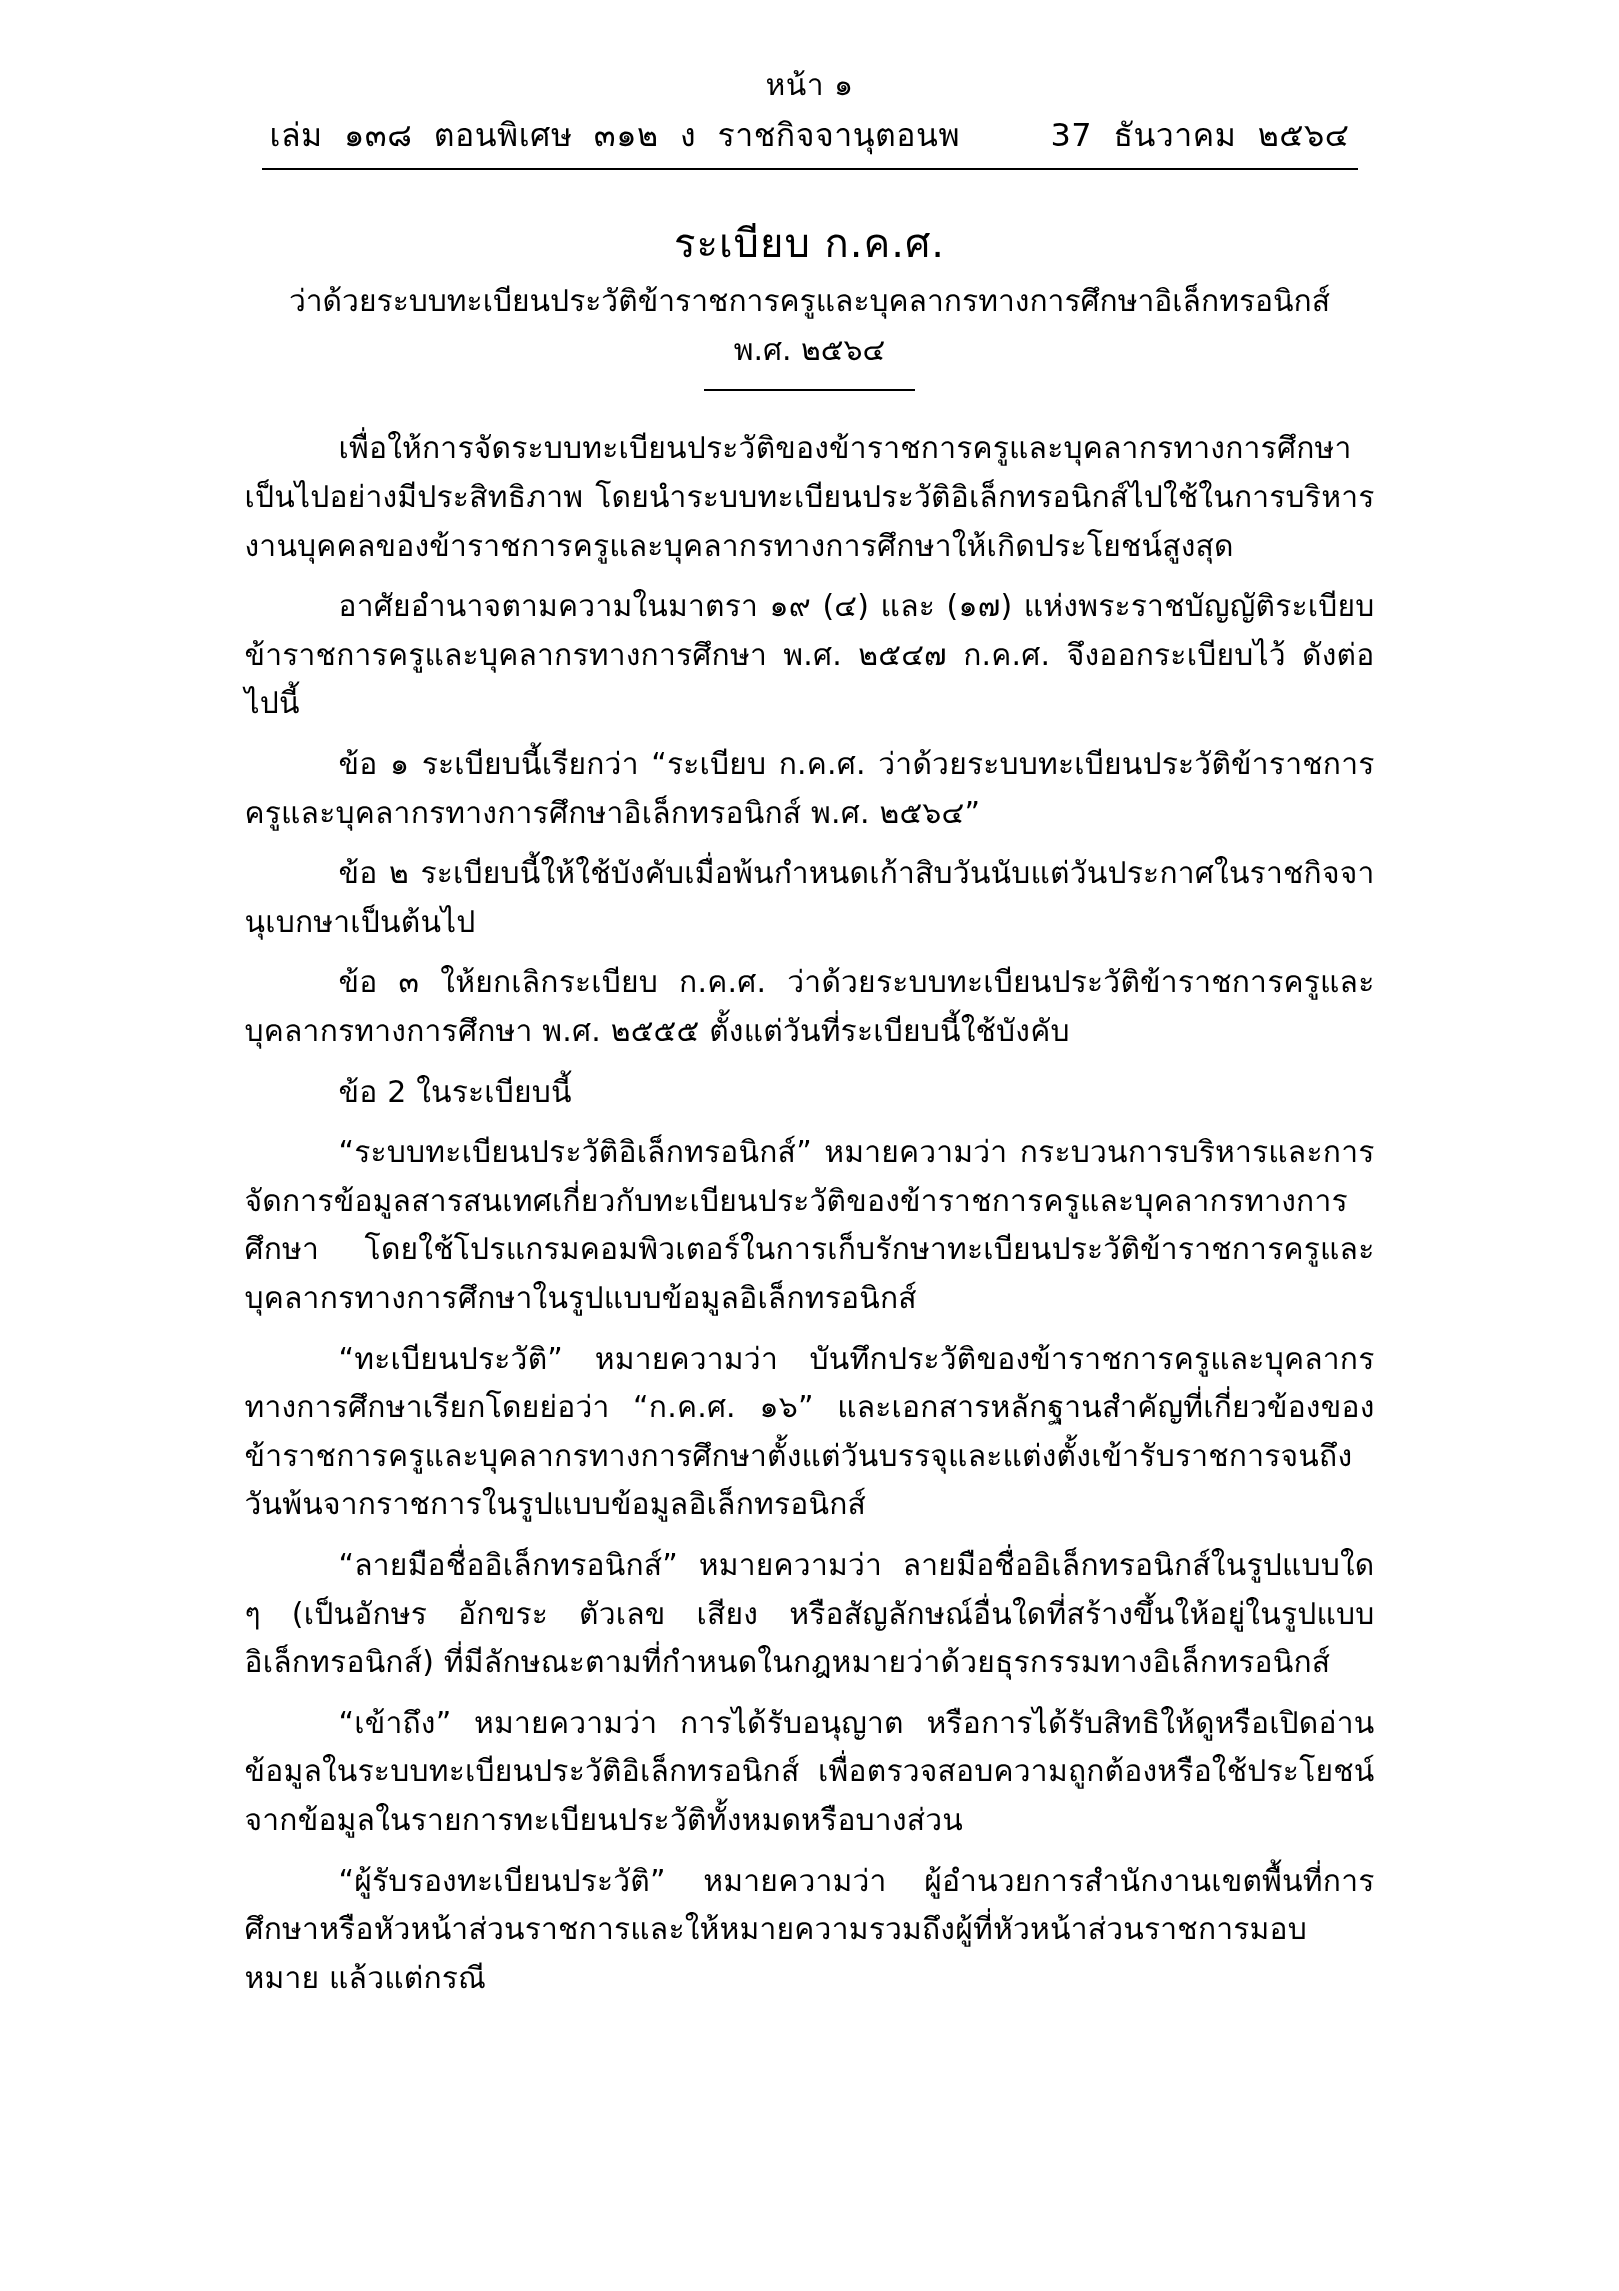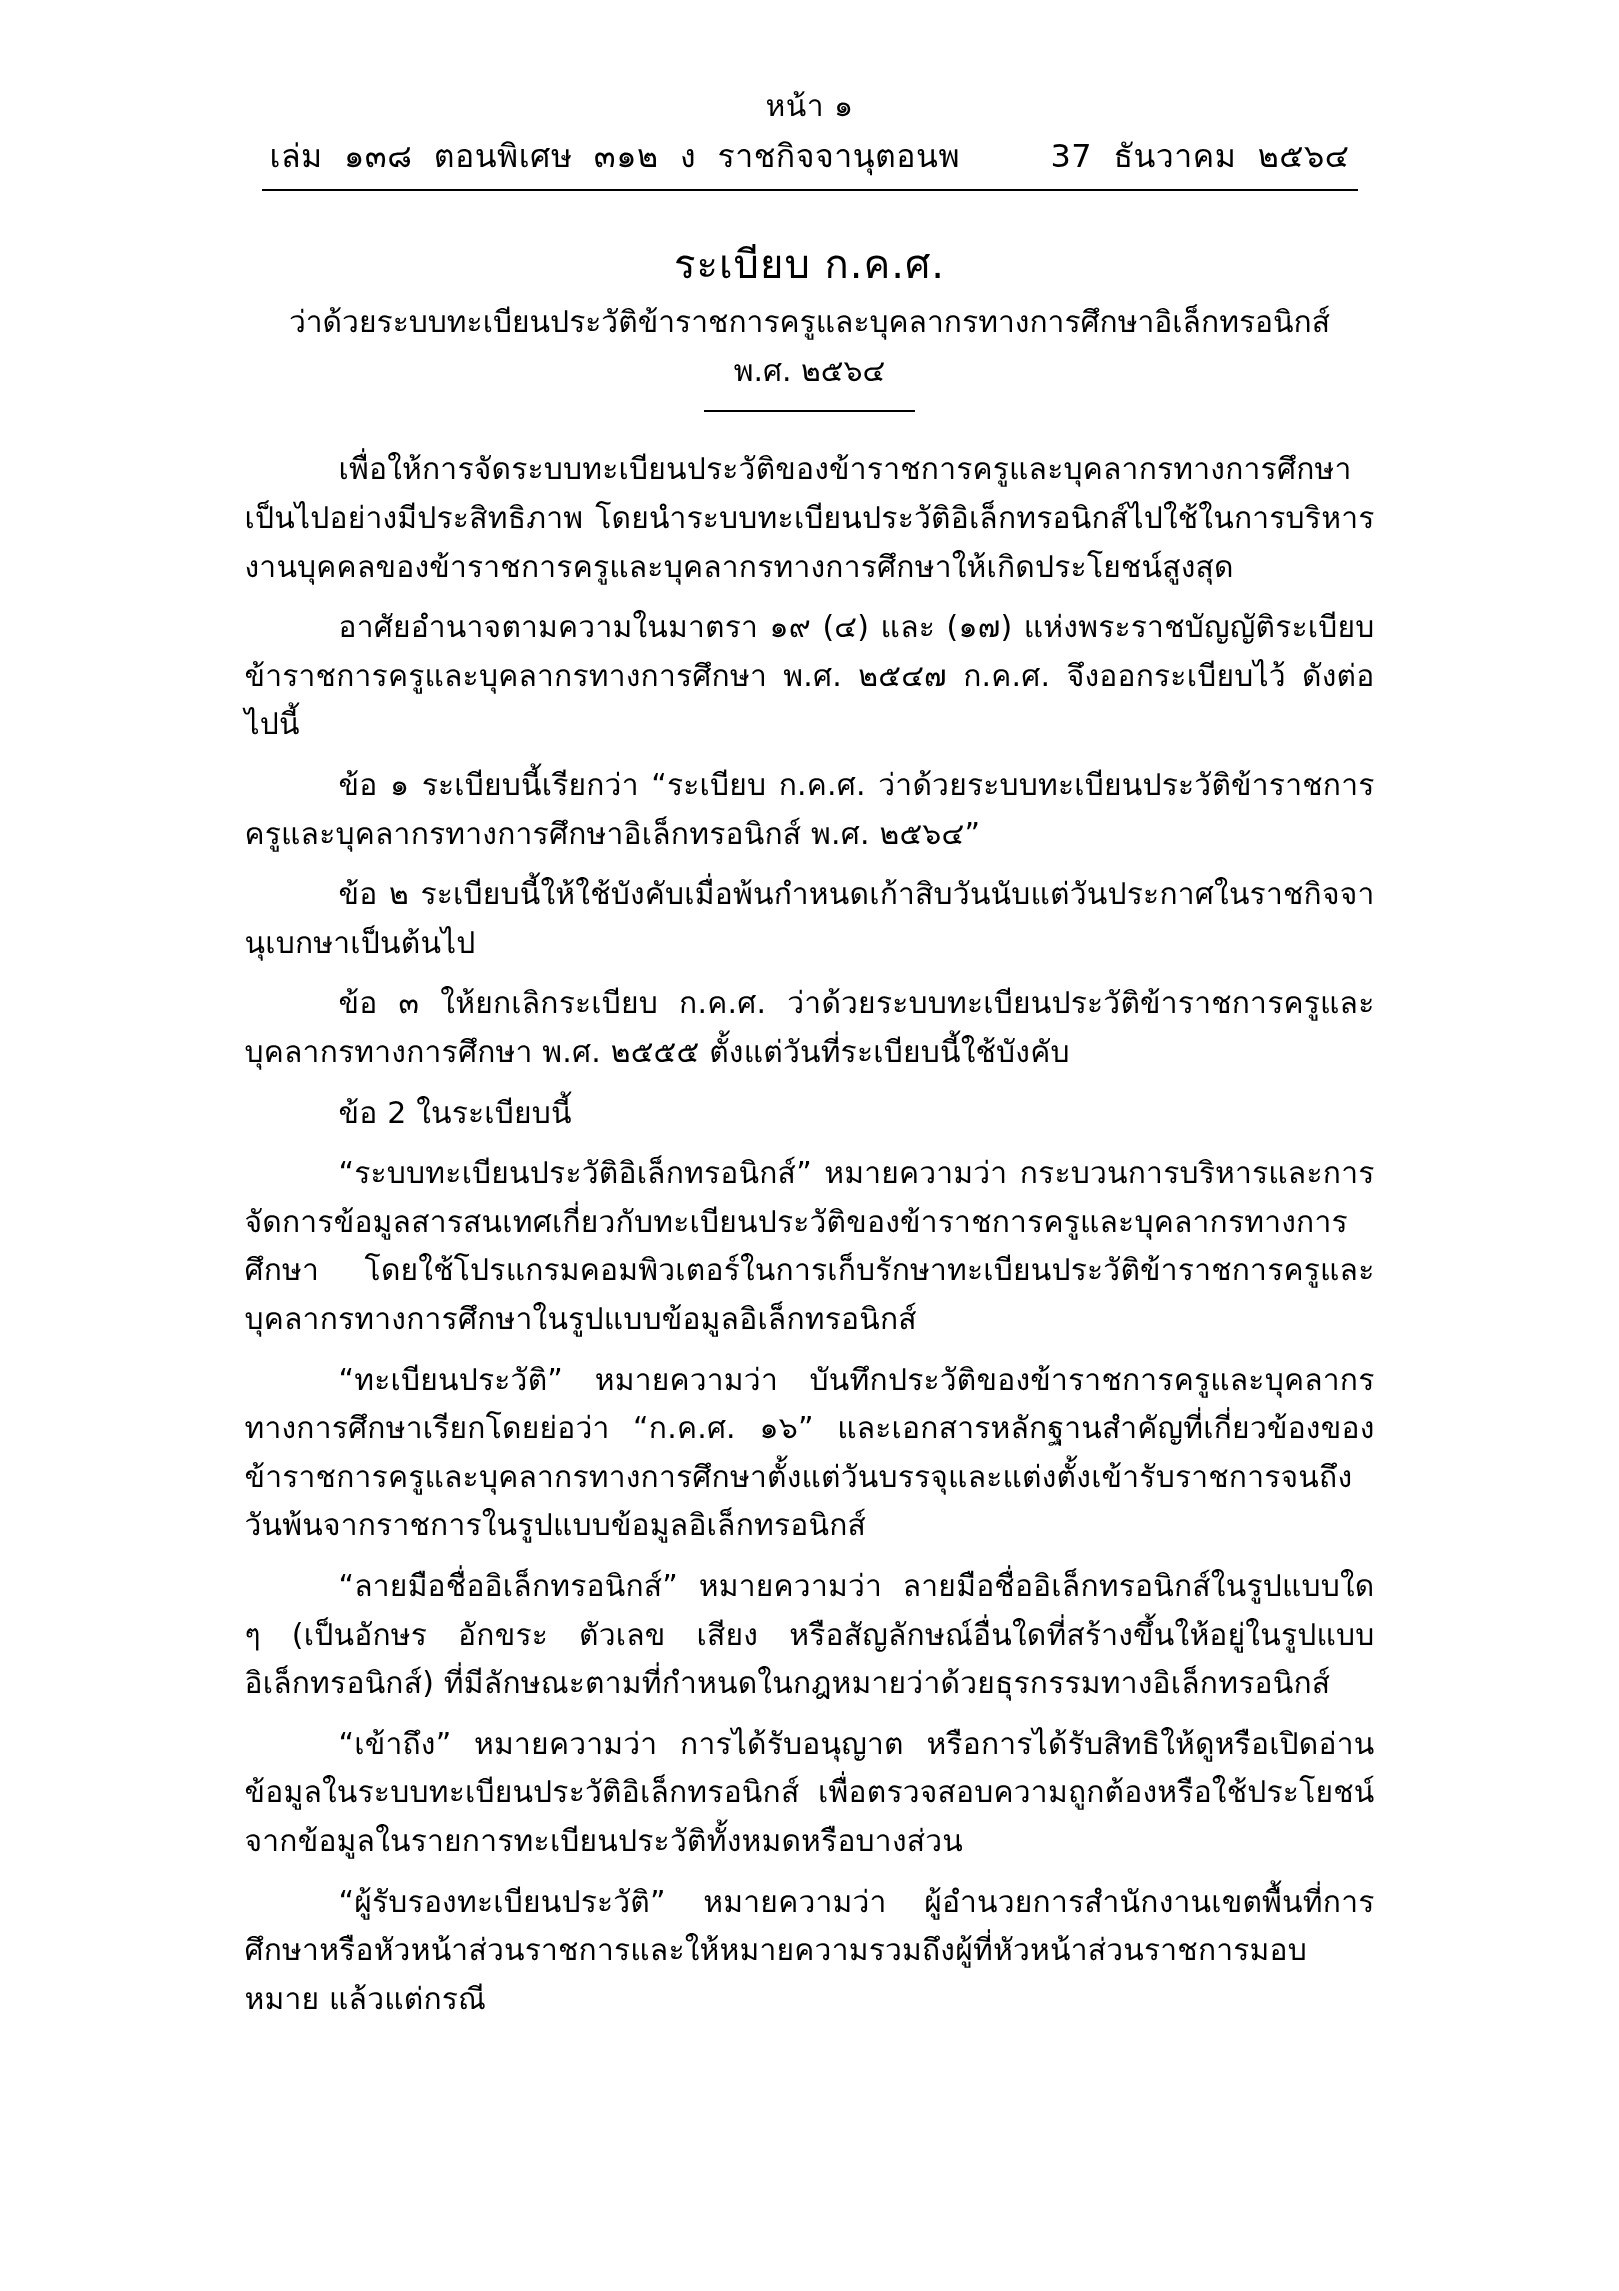--- a/index.html
+++ b/index.html
@@ -11,21 +11,21 @@
     font-family: "DejaVu Sans", "Liberation Sans", sans-serif;
     color: #000000;
   }
   .page {
     position: relative;
     width: 1444px;
     height: 2292px;
     margin: 0 auto;
     background: #ffffff;
     box-sizing: border-box;
-    padding: 87px 145px 98px 145px;
+    padding: 66px 145px 98px 145px;
   }
 
   
   .header {
     width: 100%;
     margin: 0 auto;
   }
   .header-page-no {
     text-align: center;
     font-size: 30px;

